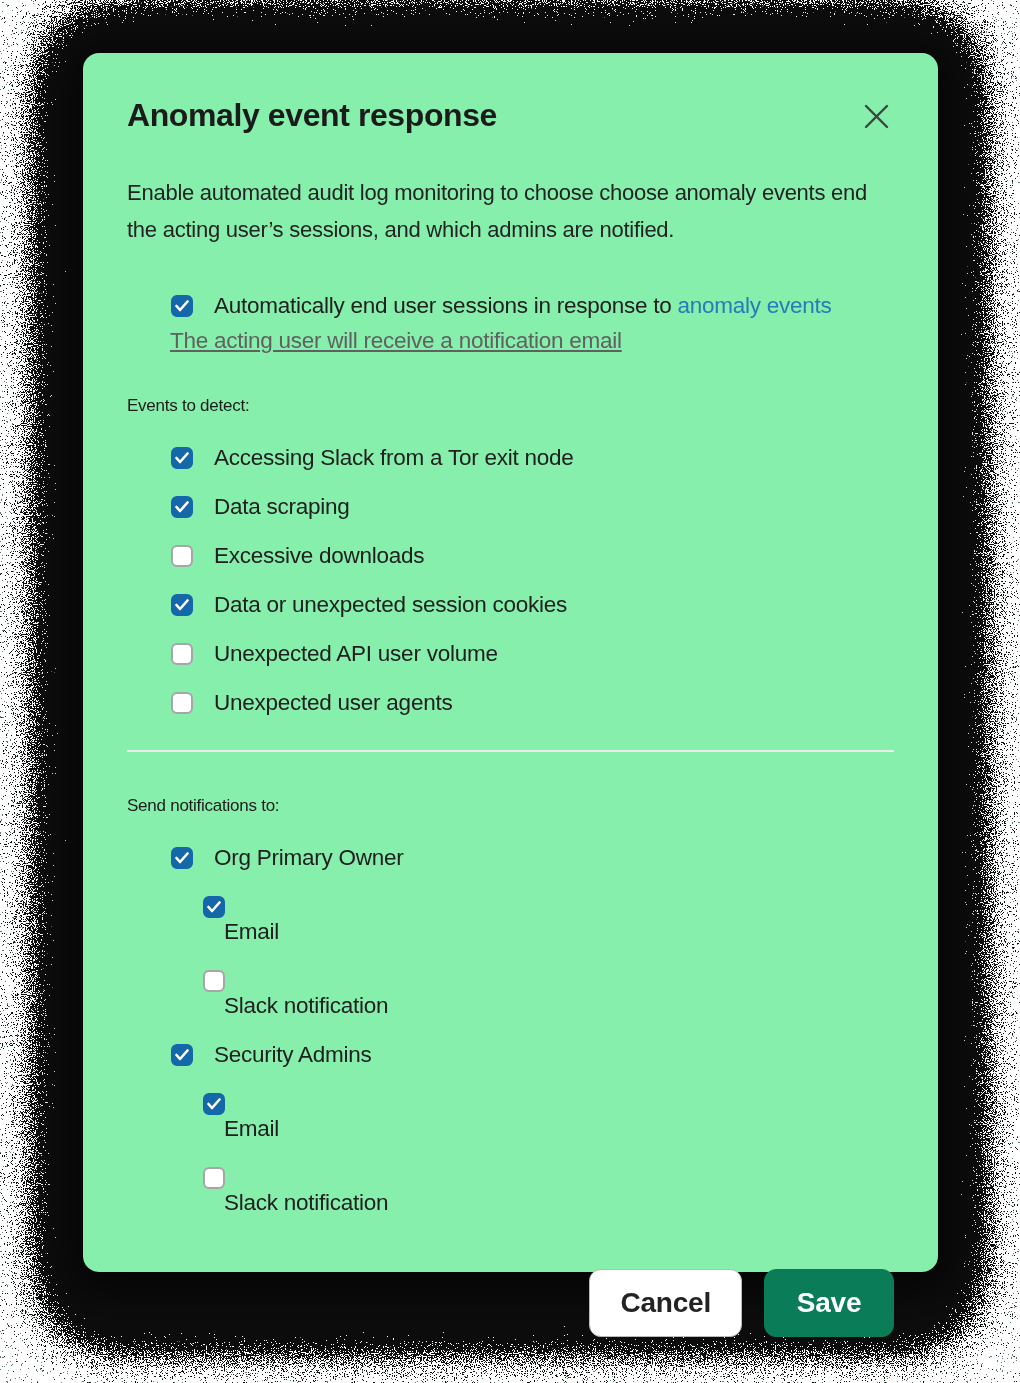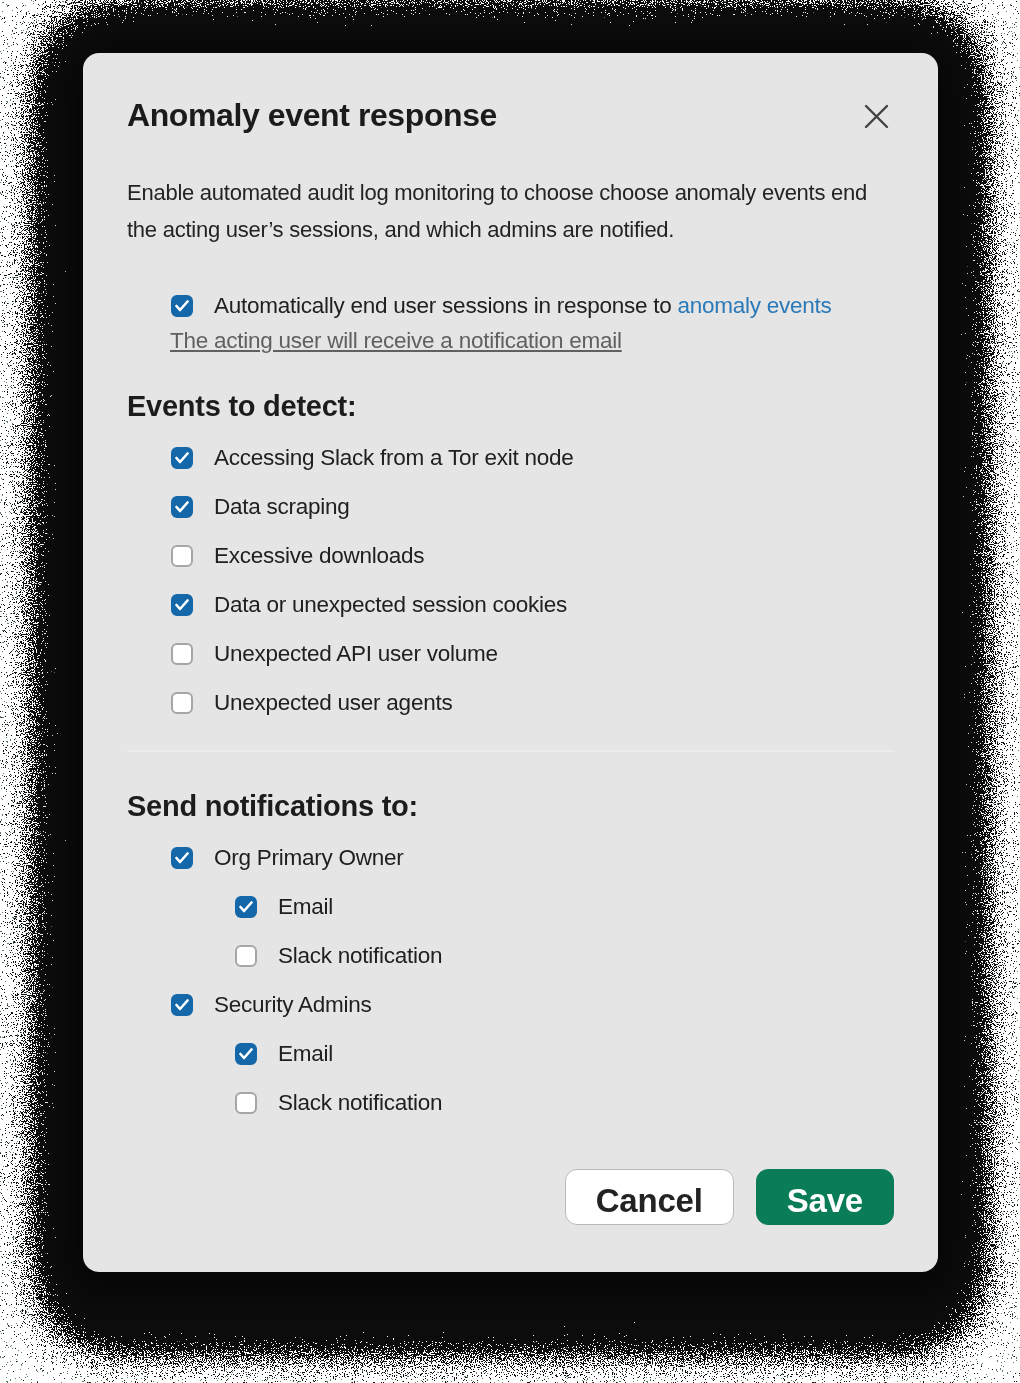--- a/index.html
+++ b/index.html
@@ -11,21 +11,21 @@
     width:1020px; height:1383px;
     overflow:hidden;
     background:#ffffff;
   }
   .bg-svg { position:absolute; left:0; top:0; width:1020px; height:1383px; }
 
   .modal {
     position:absolute;
     left:83px; top:53px;
     width:855px; height:1219px;
-    background:#e5e5e5;
+    background:#86efac;
     border-radius:16px;
     padding:40px 44px 0 44px;
     box-shadow:0 8px 40px 18px rgba(0,0,0,0.55);
   }
 
   .header { display:flex; justify-content:space-between; align-items:flex-start; }
   .title {
     font-size:32px; line-height:40px; font-weight:800;
     letter-spacing:-0.4px; color:#1c1b1c; margin-top:2px;
   }
@@ -67,43 +67,43 @@
   .main-toggle { margin-top:44px; }
   .toggle-note {
     margin-left:43px; margin-top:6px;
     font-size:22.5px; line-height:30px;
     letter-spacing:-0.25px;
     color:#616061;
     text-decoration:underline;
   }
 
   .section-heading {
-    font-size:29px; font-weight:700; line-height:28px;
+    font-size:17px; font-weight:400; line-height:28px;
     letter-spacing:-0.25px; color:#1d1c1d;
   }
   .events-heading { margin-top:36px; }
   .notif-heading { margin-top:40px; }
 
   .divider {
     border:none; border-top:2px solid #ececec;
     margin:33px 0 0 0;
   }
 
-  .sub { margin-left:64px; }
+  .sub { margin-left:32px;flex-direction:column; }
 
   .footer {
     margin-top:52px;
     display:flex; justify-content:flex-end; gap:22px;
   }
   .btn {
-    height:56px; min-width:130px;
+    height:68px; min-width:130px;
     padding:12px 30px;
     border-radius:12px;
     font-family:inherit;
-    font-size:33px; font-weight:700; letter-spacing:-0.2px;
+    font-size:28px; font-weight:700; letter-spacing:-0.2px;
     cursor:pointer;
   }
   .btn-cancel { background:#ffffff; border:1.5px solid #b9b9b9; color:#242324; }
   .btn-save { background:#0b7c58; border:1.5px solid #0b7c58; color:#ffffff; }
 </style>
 </head>
 <body>
 
 <div class="canvas">
 

